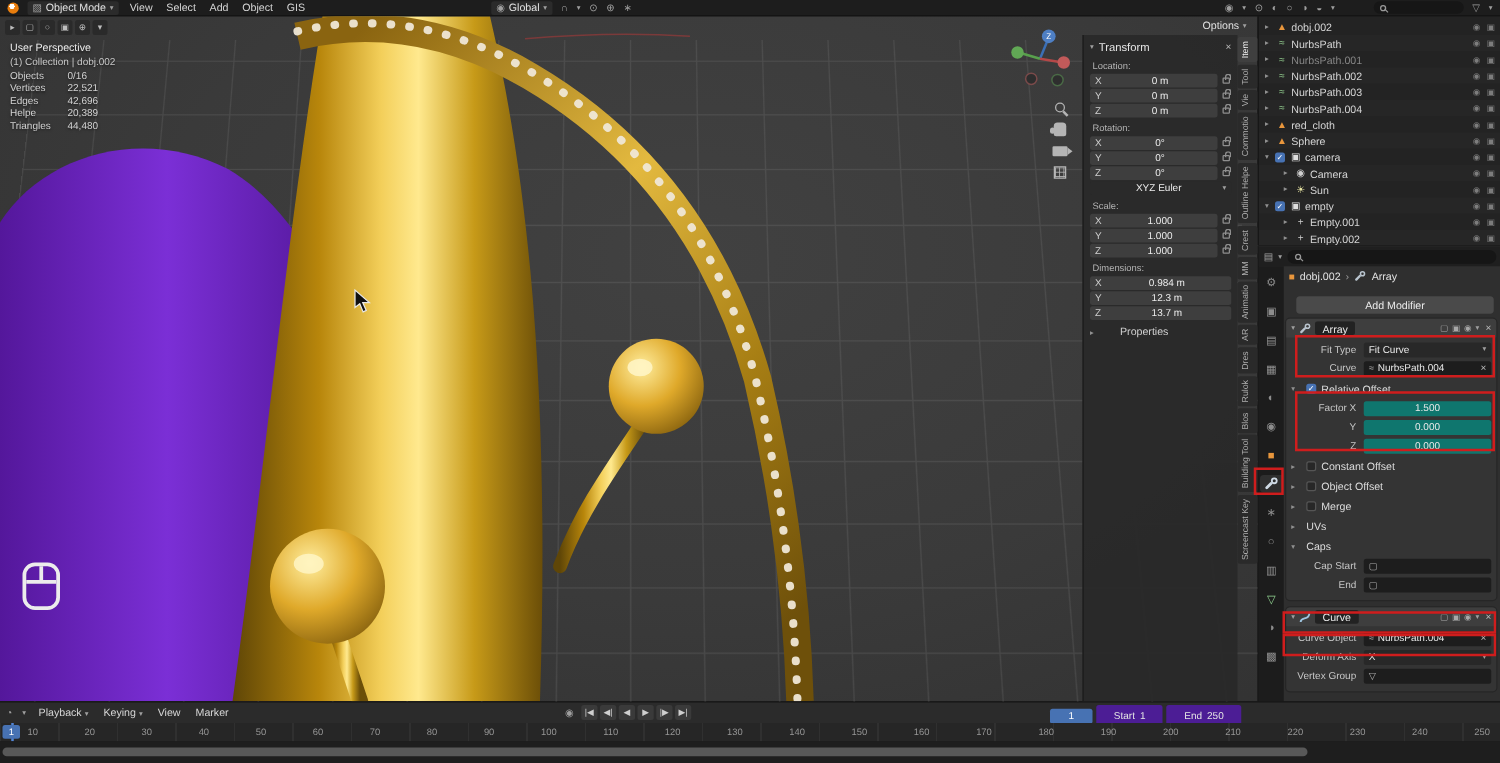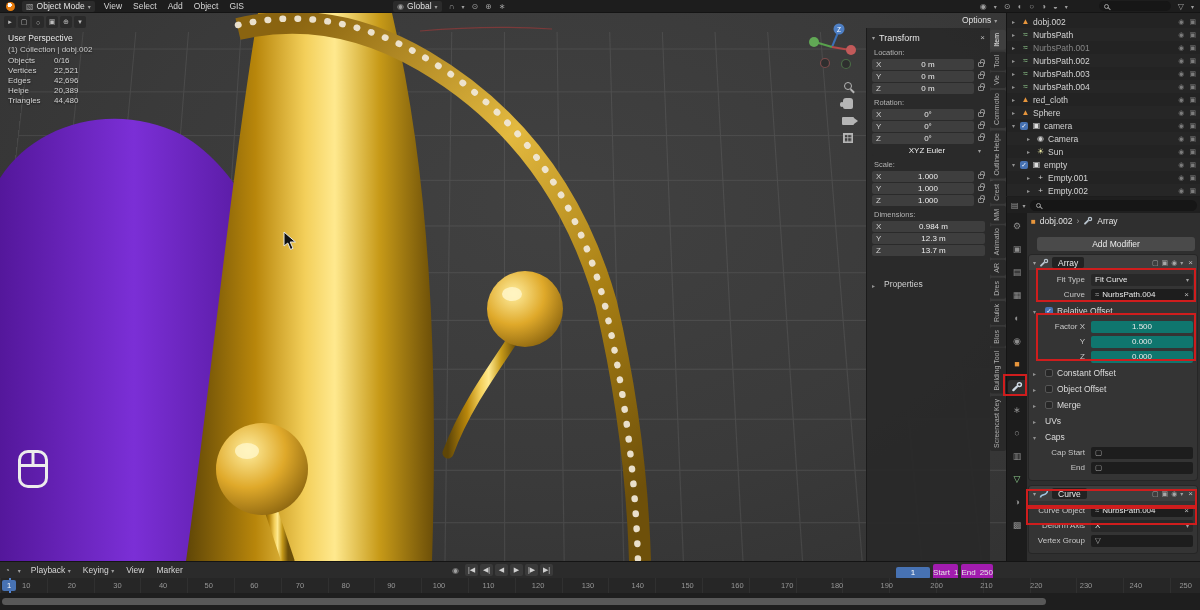--- a/index.html
+++ b/index.html
@@ -74,21 +74,21 @@
   .np-row { display:flex; align-items:center; gap:3px; margin-bottom:1px; }
   .np-field { flex:1; background:#3e3e3e; border-radius:2px; height:11px; display:flex;
               align-items:center; padding:0 4px; font-size:8px; color:#ececec; }
   .np-field .ax { width:10px; color:#cfcfcf; }
   .np-field .val { flex:1; text-align:center; }
   .lock { width:6px; height:5px; border:1px solid #8f8f8f; border-radius:1px; position:relative;
           margin:0 1px; flex:0 0 auto; }
   .lock::before { content:""; position:absolute; top:-4px; left:0.5px; width:3px; height:4px;
                   border:1px solid #8f8f8f; border-bottom:none; border-radius:3px 3px 0 0; }
   .np-drop { background:#2a2a2a; }
-  .np-collapse { display:flex; align-items:flex-end; gap:4px; margin-top:23px; color:#d2d2d2; font-size:8.5px;}
+  .np-collapse { display:flex; align-items:flex-end; gap:16px; margin-top:4px; color:#d2d2d2; font-size:8.5px;}
 
   
   .side-tabs { position:absolute; left:990px; top:30px; width:16px; display:flex; flex-direction:column;
                gap:2px; z-index:8; }
   .side-tab { writing-mode:vertical-rl; transform:rotate(180deg); background:#2a2a2a; color:#aeaeae;
               font-size:7px; padding:3px 1px; border-radius:2px; text-align:center; line-height:12px; }
   .side-tab.active { background:#3f3f3f; color:#f0f0f0; }
 
   
   .outliner { position:absolute; left:1006px; top:13px; width:194px; height:183px; background:#232323;
@@ -158,22 +158,22 @@
   .timeline { position:absolute; left:0; top:561px; width:1200px; height:49px; background:#2b2b2b;
               border-top:1px solid #141414; z-index:30; }
   .tl-header { position:relative; height:16px; display:flex; align-items:center; gap:8px; padding:0 5px;
                font-size:8.5px; }
   .tl-controls { position:absolute; left:452px; top:2px; display:flex; gap:2px; align-items:center; }
   .tl-btn { min-width:13px; height:12px; display:flex; align-items:center; justify-content:center;
             color:#cfcfcf; font-size:7px; background:#3a3a3a; border-radius:2px; padding:0 2px; }
   .tl-fields { position:absolute; right:207px; top:2px; display:flex; gap:3px; align-items:center; }
   .tl-frame { width:34px; height:12px; background:#4772b3; border-radius:2px; color:#fff;
               display:flex; align-items:center; justify-content:center; font-size:8px; }
-  .tl-se { height:17px; background:#a21caf; border-radius:2px; color:#e4e4e4; display:flex;
-           align-items:center; gap:4px; padding:0 0; font-size:8px; }
+  .tl-se { height:17px; background:#4c1d95; border-radius:2px; color:#e4e4e4; display:flex;
+           align-items:center; gap:4px; padding:0 14px; font-size:8px; }
   .tl-ruler { position:absolute; left:0; top:16px; width:1200px; height:15px; background:#262626;
               background-image:repeating-linear-gradient(90deg,#303030 0 1px,transparent 1px 46.8px); }
   .tick-row { position:absolute; left:22px; right:8px; top:0; bottom:0; display:flex;
               justify-content:space-between; align-items:center; font-size:7.5px; color:#969696; }
   .playhead-line { position:absolute; left:9px; top:0; width:2px; height:15px; background:#5285d6; }
   .playhead-label { position:absolute; left:2px; top:2px; width:14px; height:11px; background:#4772b3;
                     border-radius:2px; color:#fff; display:flex; align-items:center; justify-content:center;
                     font-size:7.5px; }
   .tl-scroll { position:absolute; left:0; top:31px; width:1200px; height:18px; background:#1e1e1e;
                padding:5px 2px; }

